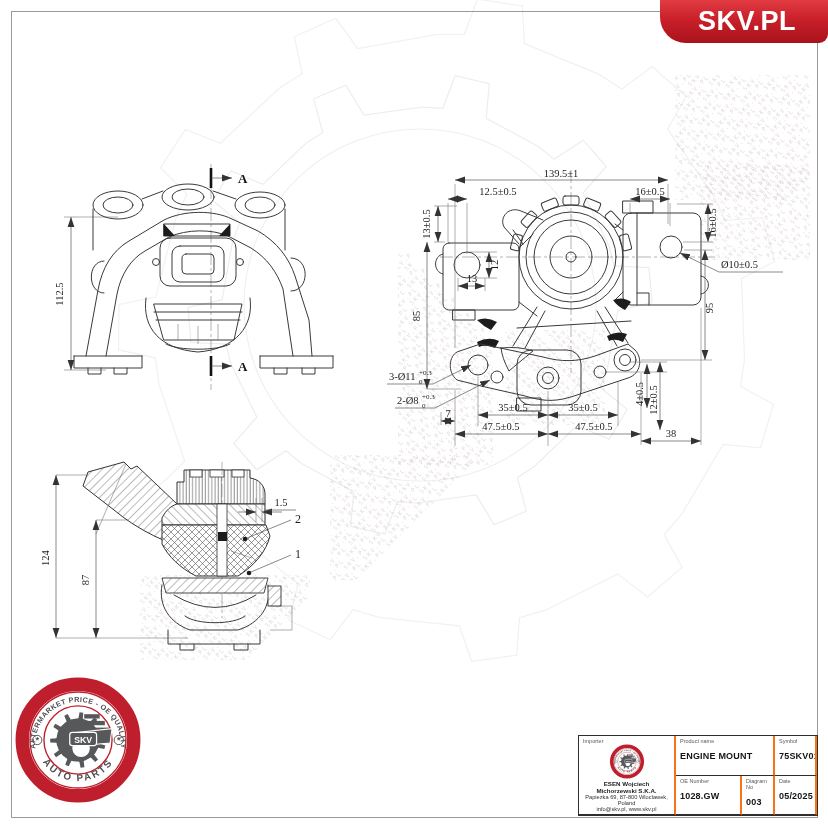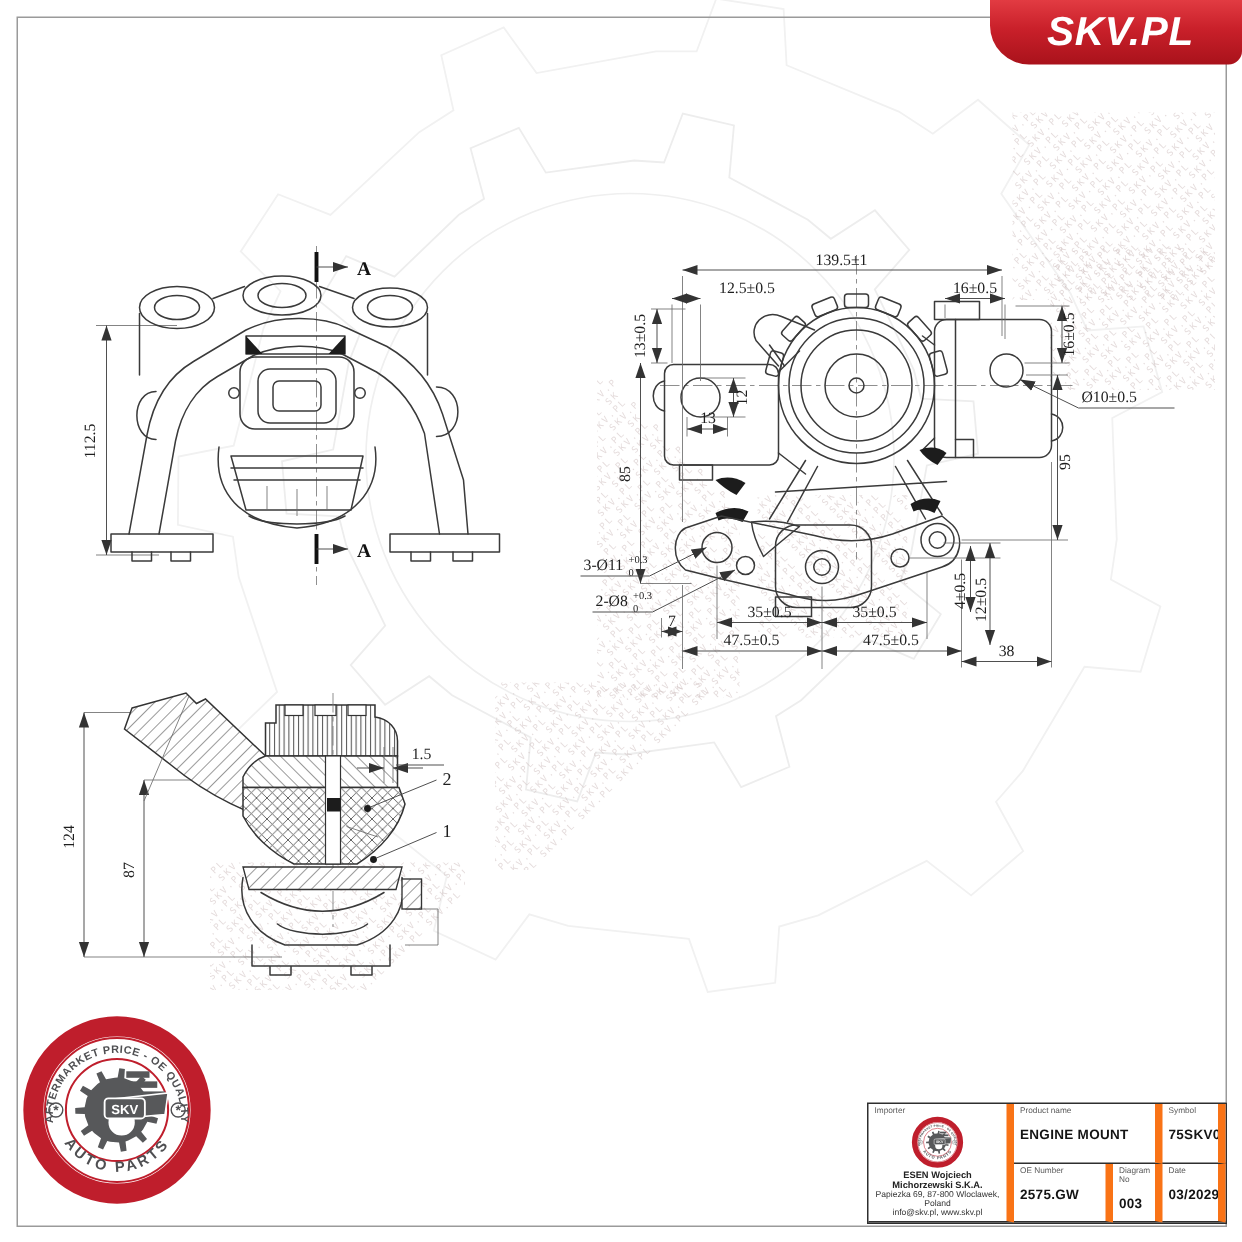--- a/index.html
+++ b/index.html
@@ -11,39 +11,39 @@
   .wm-patch{position:absolute;overflow:hidden;z-index:1;pointer-events:none}
   .wm-patch>div{transform:rotate(-45deg);width:220%;height:220%;margin-left:-60%;margin-top:-60%;
       font:6px "DejaVu Sans Mono",monospace;line-height:7px;letter-spacing:1.5px;
       color:rgba(205,190,190,.55);word-break:break-all}
   
   #frame{left:11px;top:11px;width:805px;height:805px;border:1px solid #9a9a9a;z-index:2}
   
   #banner{left:660px;top:0;width:168px;height:43px;z-index:6;
       background:linear-gradient(180deg,#e23b42 0%,#c9202a 45%,#a9121b 100%);
       border-radius:0 0 9px 26px;display:flex;align-items:center;justify-content:center}
-  #banner span{color:#fff;font-weight:bold;font-style:italic;font-size:27px;letter-spacing:.5px;
+  #banner span{color:#fff;font-weight:bold;font-size:27px;letter-spacing:.5px;
       padding-left:6px}
   
   svg.draw{position:absolute;z-index:3;overflow:visible}
   .ln{stroke:#3a3a3a;stroke-width:1;fill:none;stroke-linejoin:round;stroke-linecap:round}
   .thin{stroke:#6a6a6a;stroke-width:.55;fill:none}
   .dim{stroke:#4a4a4a;stroke-width:.65;fill:none}
   .cl{stroke:#777;stroke-width:.55;stroke-dasharray:13 3 3 3;fill:none}
   .blk{fill:#1c1c1c;stroke:none}
   text.d{font:10.5px "Liberation Serif",serif;fill:#1e1e1e}
   text.ds{font:7px "Liberation Serif",serif;fill:#1e1e1e}
   text.sec{font:bold 13px "Liberation Serif",serif;fill:#111}
   
   #badge-main{left:14px;top:676px;width:128px;height:128px;z-index:7}
   
   #titleblock{left:578px;top:735px;width:240px;height:81px;z-index:6;background:#fff;
       border:1.4px solid #2e2e2e;box-sizing:border-box;display:grid;
       grid-template-columns:97px 66px 33px 1fr;grid-template-rows:40px 1fr;}
-  #titleblock .cell{border-right:5px solid #f97316;border-bottom:1px solid #2e2e2e;
+  #titleblock .cell{border-right:2px solid #f97316;border-bottom:1px solid #2e2e2e;
       padding:2px 4px;box-sizing:border-box;position:relative;overflow:hidden}
   #titleblock .lab{font-size:5.5px;color:#5a5a5a;display:block}
   #titleblock .val{font-size:9px;color:#141414;font-weight:bold;margin-top:7px;display:block;
       letter-spacing:.2px}
   #cell-importer{grid-row:1/3;grid-column:1;border-bottom:none;display:flex;flex-direction:column;
       align-items:center}
   #cell-importer .lab{align-self:flex-start}
   #cell-product{grid-column:2/4}
   #cell-symbol,#cell-date{border-right:none}
   #cell-oe,#cell-diagram,#cell-date{border-bottom:none}
@@ -375,23 +375,23 @@
   <div class="cell" id="cell-product">
     <span class="lab">Product name</span>
     <span class="val">ENGINE MOUNT</span>
   </div>
   <div class="cell" id="cell-symbol">
     <span class="lab">Symbol</span>
     <span class="val">75SKV017</span>
   </div>
   <div class="cell" id="cell-oe">
     <span class="lab">OE Number</span>
-    <span class="val">2575.GW</span>
+    <span class="val">1028.GW</span>
   </div>
   <div class="cell" id="cell-diagram">
     <span class="lab">Diagram No</span>
     <span class="val">003</span>
   </div>
   <div class="cell" id="cell-date">
     <span class="lab">Date</span>
-    <span class="val">03/2029</span>
+    <span class="val">05/2025</span>
   </div>
 </div>
 
 </body></html>

